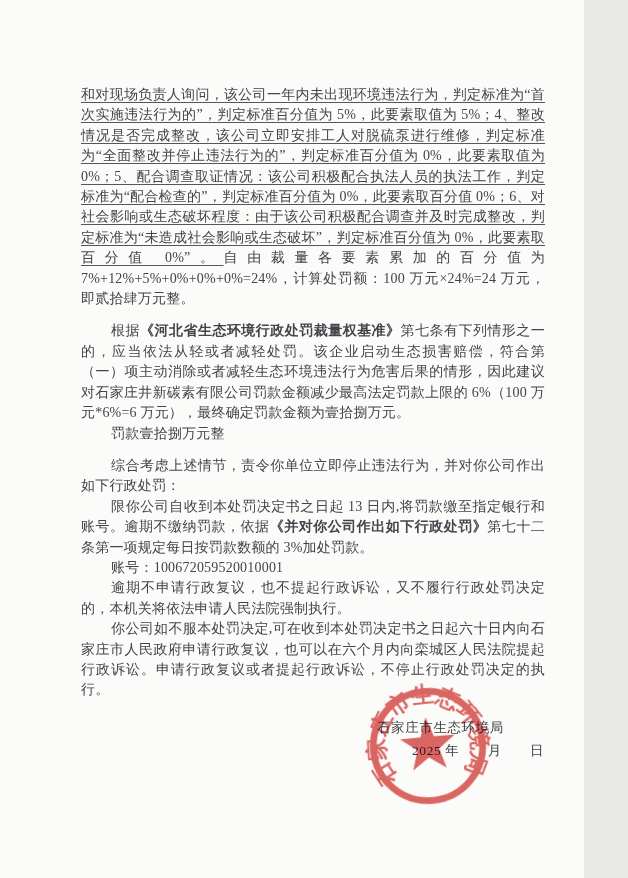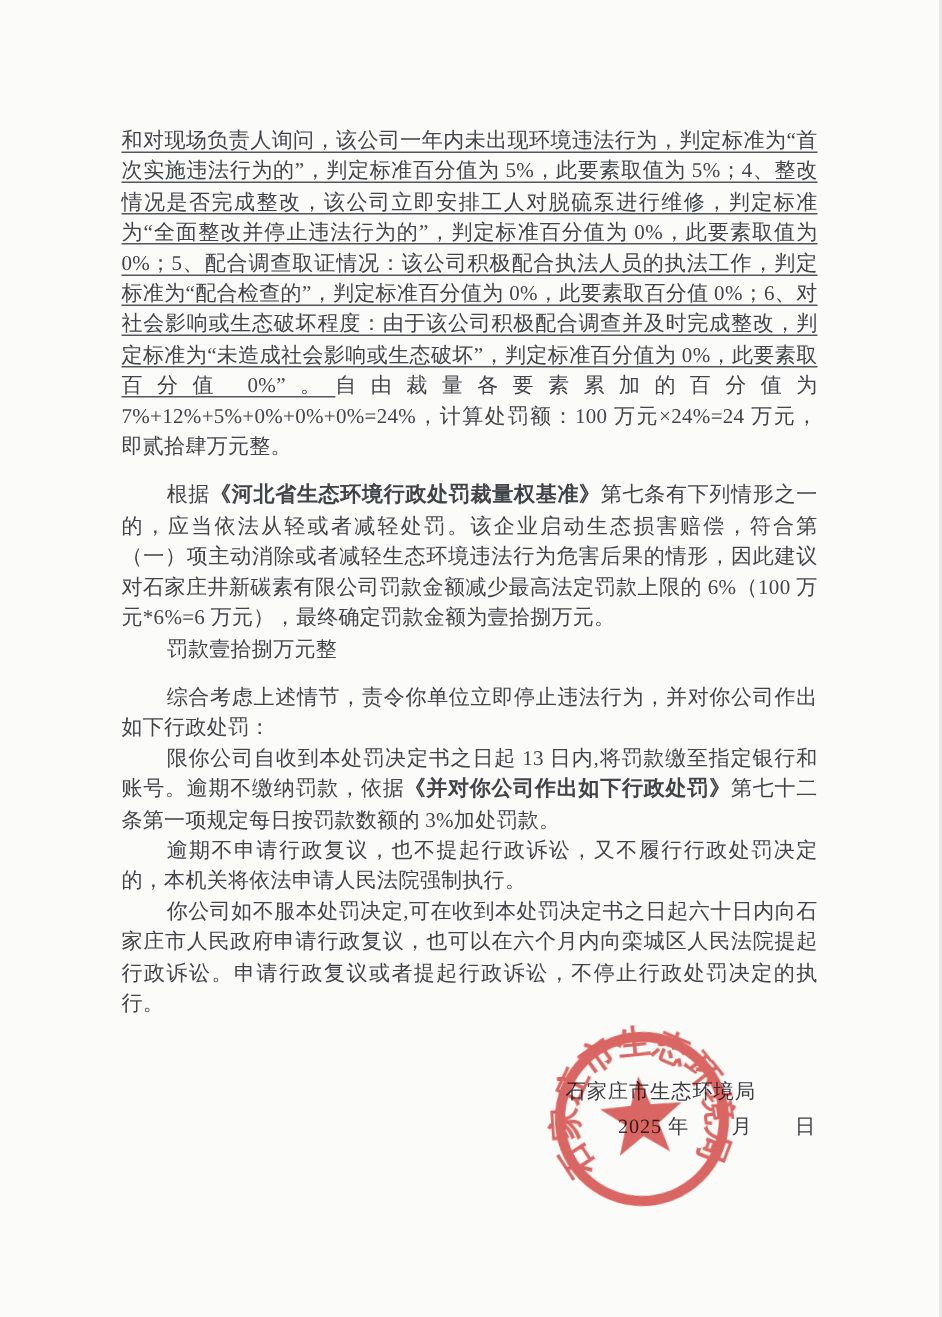--- a/index.html
+++ b/index.html
@@ -7,21 +7,20 @@
     width:628px;height:878px;
     background:#e9e9e7;
     font-family:"Liberation Serif","DejaVu Serif",serif;
   }
   .page{
     position:relative;
     width:584px;height:878px;
     background:#fbfbf9;
     overflow:hidden;
     color:#43444a;
-    padding-left:42px;
   }
   .doc-text{
     position:absolute;
     left:81px;top:85px;width:464px;
     font-size:14px;
     line-height:20.4px;
     text-align:justify;
     text-justify:inter-character;
     letter-spacing:0.2px;
   }
@@ -62,20 +61,21 @@
 <body>
 
 <div class="page">
 
   <div class="doc-text" id="paragraphs">
       <p class="para"><span class="seg-u ">和对现场负责人询问，该公司一年内未出现环境违法行为，判定标准为“首次实施违法行为的”，判定标准百分值为 5%，此要素取值为 5%；4、整改情况是否完成整改，该公司立即安排工人对脱硫泵进行维修，判定标准为“全面整改并停止违法行为的”，判定标准百分值为 0%，此要素取值为 0%；5、配合调查取证情况：该公司积极配合执法人员的执法工作，判定标准为“配合检查的”，判定标准百分值为 0%，此要素取百分值 0%；6、对社会影响或生态破坏程度：由于该公司积极配合调查并及时完成整改，判定标准为“未造成社会影响或生态破坏”，判定标准百分值为 0%，此要素取百分值 0%”。</span><span class="">自由裁量各要素累加的百分值为7%+12%+5%+0%+0%+0%=24%，计算处罚额：100 万元×24%=24 万元，即贰拾肆万元整。</span></p>
       <p class="para indent spaced"><span class="">根据</span><span class="seg-b">《河北省生态环境行政处罚裁量权基准》</span><span class="">第七条有下列情形之一的，应当依法从轻或者减轻处罚。该企业启动生态损害赔偿，符合第（一）项主动消除或者减轻生态环境违法行为危害后果的情形，因此建议对石家庄井新碳素有限公司罚款金额减少最高法定罚款上限的 6%（100 万元*6%=6 万元），最终确定罚款金额为壹拾捌万元。</span></p>
       <p class="para indent"><span class="">罚款壹拾捌万元整</span></p>
       <p class="para indent spaced"><span class="">综合考虑上述情节，责令你单位立即停止违法行为，并对你公司作出如下行政处罚：</span></p>
       <p class="para indent"><span class="">限你公司自收到本处罚决定书之日起 13 日内,将罚款缴至指定银行和账号。逾期不缴纳罚款，依据</span><span class="seg-b">《并对你公司作出如下行政处罚》</span><span class="">第七十二条第一项规定每日按罚款数额的 3%加处罚款。</span></p>
+      <p class="para indent"><span class="">账号：100672059520010001</span></p>
       <p class="para indent"><span class="">逾期不申请行政复议，也不提起行政诉讼，又不履行行政处罚决定的，本机关将依法申请人民法院强制执行。</span></p>
       <p class="para indent"><span class="">你公司如不服本处罚决定,可在收到本处罚决定书之日起六十日内向石家庄市人民政府申请行政复议，也可以在六个月内向栾城区人民法院提起行政诉讼。申请行政复议或者提起行政诉讼，不停止行政处罚决定的执行。</span></p>
     </div>
 
   <div class="signature-line sig-agency">石家庄市生态环境局</div>
 
   <div class="signature-line sig-date">2025 年　　月　　日</div>
 
   <svg class="seal" viewBox="0 0 120 120" aria-hidden="true">
     <defs>

